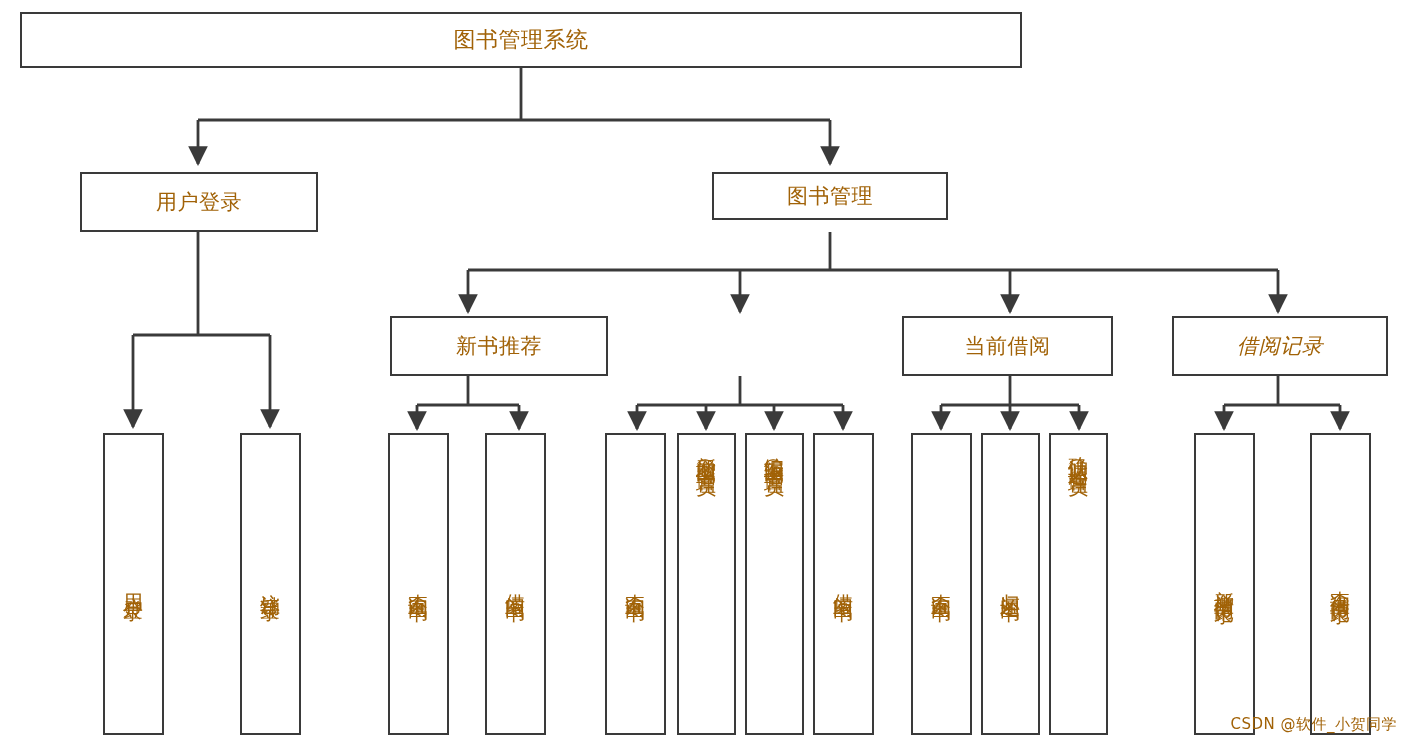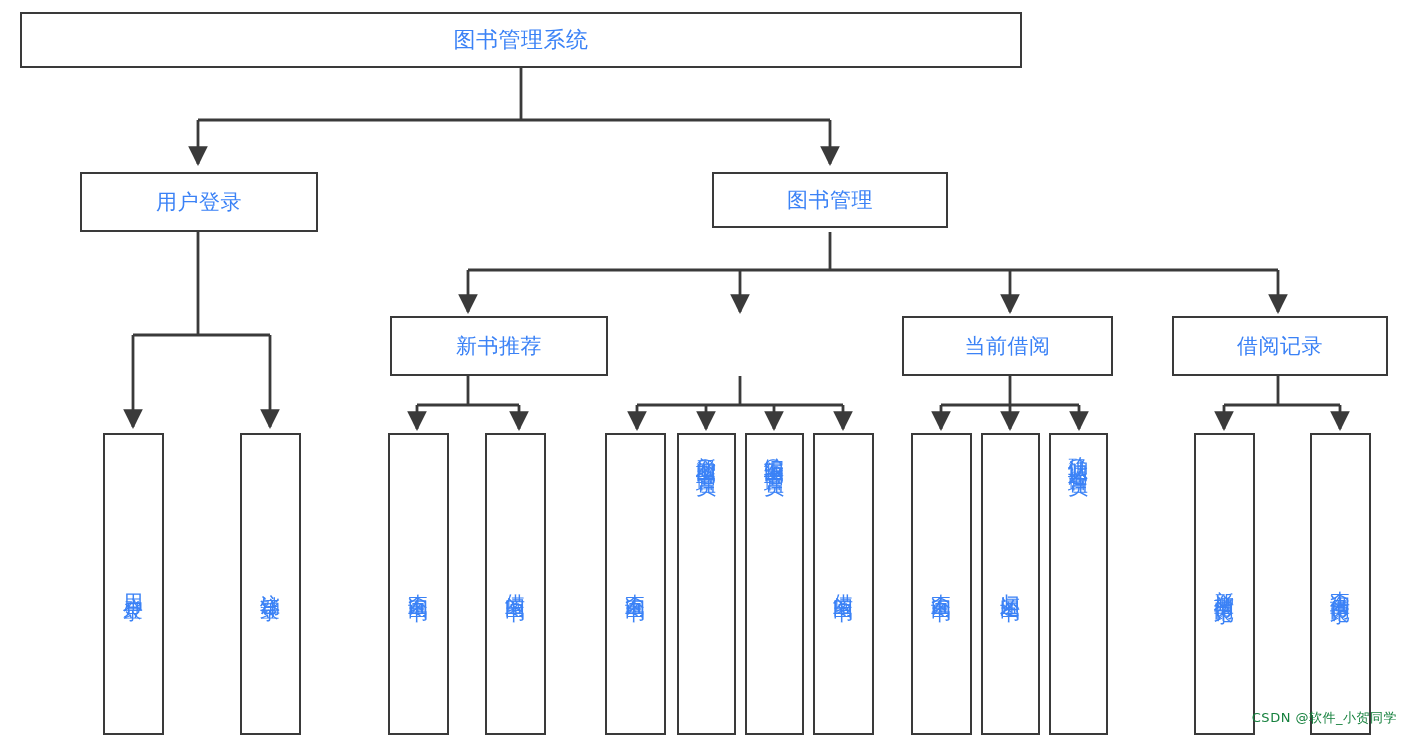--- a/index.html
+++ b/index.html
@@ -30,21 +30,21 @@
     position: absolute;
     box-sizing: border-box;
     background: #ffffff;
     border: 2.5px solid #3a3a3a;
     display: flex;
     align-items: center;
     justify-content: center;
     z-index: 2;
   }
   .node-label {
-    color: #3b82f6;
+    color: #a16207;
     font-size: 21px;
     line-height: 1.18;
     letter-spacing: 0.5px;
     white-space: nowrap;
     text-align: right;
   }
   .node.vertical .node-label {
     writing-mode: vertical-rl;
     text-orientation: upright;
     font-size: 20px;
@@ -60,23 +60,23 @@
   .node.vertical.centered {
     align-items: center;
     padding-top: 0;
   }
   .node.root .node-label {
     font-size: 22px;
   }
   #watermark {
     position: absolute;
     right: 8px;
-    bottom: 20px;
-    color: #15803d;
-    font-size: 13px;
+    bottom: 13px;
+    color: #a16207;
+    font-size: 15px;
     letter-spacing: 0.5px;
     z-index: 5;
     white-space: nowrap;
     font-family: "DejaVu Sans", "Liberation Sans", sans-serif;
   }
 </style>
 </head>
 <body>
 
 <div id="canvas">
@@ -132,34 +132,34 @@
   </svg>
 
   <div class="node root" style="left:20px; top:12px; width:1002px; height:56px;">
     <span class="node-label">图书管理系统</span>
   </div>
 
   <div class="node" style="left:80px; top:172px; width:238px; height:60px;">
     <span class="node-label">用户登录</span>
   </div>
 
-  <div class="node" style="left:712px; top:172px; width:236px; height:56px;">
+  <div class="node" style="left:712px; top:172px; width:236px; height:48px;">
     <span class="node-label">图书管理</span>
   </div>
 
   <div class="node" style="left:360px; top:316px; width:218px; height:60px;margin-left:30px;">
     <span class="node-label">新书推荐</span>
   </div>
 
 
   <div class="node" style="left:902px; top:316px; width:211px; height:60px;">
     <span class="node-label">当前借阅</span>
   </div>
 
-  <div class="node" style="left:1172px; top:316px; width:216px; height:60px;">
+  <div class="node" style="left:1172px; top:316px; width:216px; height:60px;font-style:italic;">
     <span class="node-label">借阅记录</span>
   </div>
 
   <div class="node vertical centered" style="left:103px; top:433px; width:61px; height:302px;">
     <span class="node-label">用户登录</span>
   </div>
 
   <div class="node vertical centered" style="left:240px; top:433px; width:61px; height:302px;">
     <span class="node-label">注销登录</span>
   </div>

